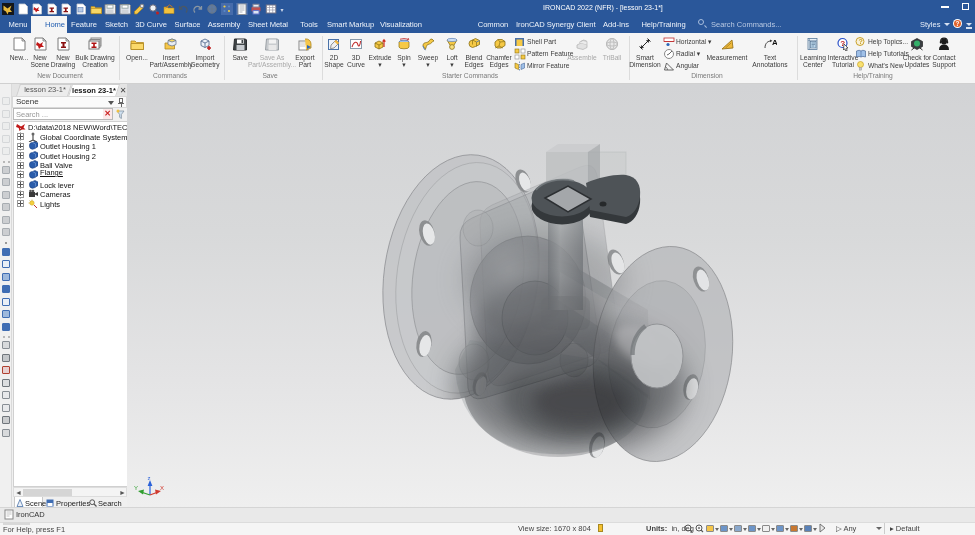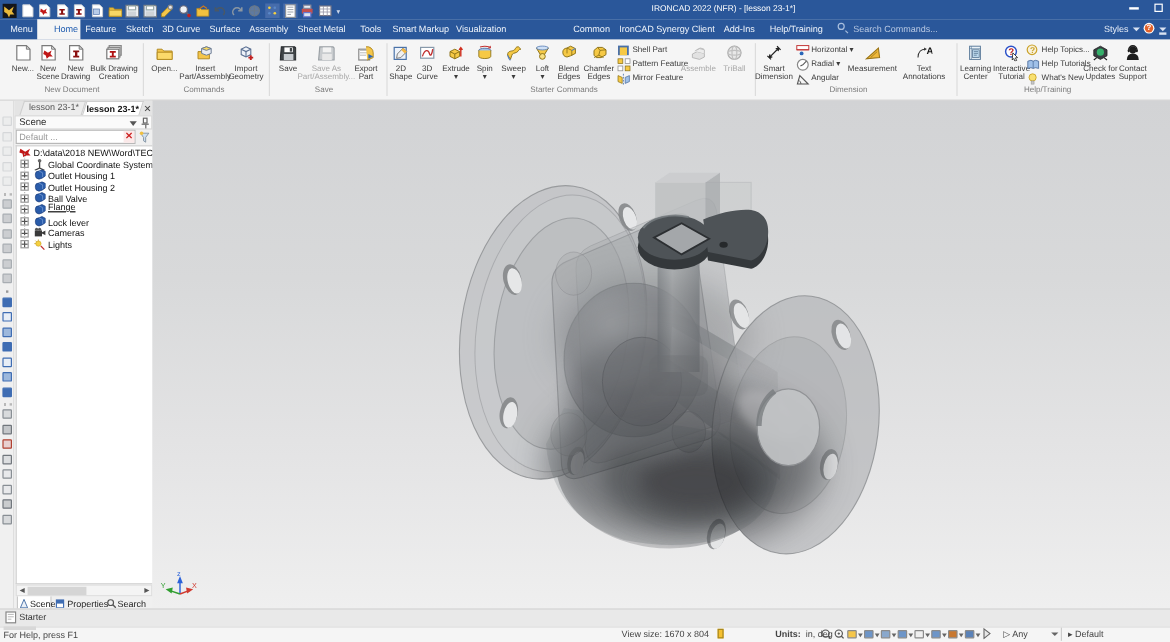--- a/index.html
+++ b/index.html
@@ -422,21 +422,21 @@
 <div class="abs" style="left:70px;top:84px;width:48px;height:13px;background:#fff;border:1px solid #cfcfcf;border-bottom:none;transform:skewX(-18deg);"></div>
 <div class="abs" style="left:70px;top:84px;width:48px;height:13px;line-height:13px;font-size:7.5px;color:#111;font-weight:bold;text-align:center;">lesson 23-1*</div>
 <div class="abs" style="left:119px;top:85px;width:8px;height:11px;line-height:11px;font-size:8px;color:#444;text-align:center;">✕</div>
 <div class="abs" style="left:12px;top:96px;width:115px;height:12px;background:#fafafa;border:1px solid #d8d8d8;"></div>
 <div class="abs" style="left:16px;top:97px;font-size:8px;color:#333;">Scene</div>
 <div class="abs" style="left:108px;top:101px;width:0;height:0;border-left:3px solid transparent;border-right:3px solid transparent;border-top:4px solid #555;"></div>
 <div class="abs" style="left:119px;top:98px;width:4px;height:5px;border:1px solid #666;"></div>
     <div class="abs" style="left:118px;top:103px;width:6px;height:1px;background:#666;"></div>
     <div class="abs" style="left:120.5px;top:104px;width:1px;height:2.5px;background:#666;"></div>
 <div class="abs" style="left:13px;top:108px;width:100px;height:12px;background:#fff;border:1px solid #b8b8b8;"></div>
-<div class="abs" style="left:16px;top:110px;font-size:7.5px;color:#999;">Default ...</div>
+<div class="abs" style="left:16px;top:110px;font-size:7.5px;color:#999;">Search ...</div>
 <div class="abs" style="left:103px;top:109px;width:9px;height:10px;background:#fbe9e9;color:#cc2222;font-size:8px;line-height:10px;text-align:center;font-weight:bold;">✕</div>
 <svg class="abs" style="left:115px;top:109px;" width="11" height="11" viewBox="0 0 11 11">
       <path d="M2 2 l7 0 -2.6 3.5 0 4 -1.8 -1.2 0 -2.8 z" fill="#cfe0f0" stroke="#7a8a9a" stroke-width="0.7"></path>
       <circle cx="3" cy="2" r="1.5" fill="#f0c040"></circle>
     </svg>
 <div class="abs" style="left:13px;top:121px;width:114px;height:366px;background:#fff;border:1px solid #d0d0d0;border-right:none;"></div>
 <svg class="abs" style="left:16px;top:122px;" width="11" height="9" viewBox="0 0 11 9">
       <path d="M1 2 l4 2.5 4 -2.5 -1.5 3.5 2 2 -3.5 0 -2.5 1.5 -0.8 -3 -2.7 -1 z" fill="#c01818"></path>
     </svg>
 <div class="abs" style="left:28px;top:123px;font-size:7.5px;color:#111;white-space:nowrap;">D:\data\2018 NEW\Word\TECH-NET</div>
@@ -657,21 +657,21 @@
 </g>
 <text x="147.5" y="480" font-size="6" fill="#2b62d9" font-family="Liberation Sans">z</text>
 <text x="134" y="490" font-size="6" fill="#2f9e2f" font-family="Liberation Sans">Y</text>
 <text x="160" y="490" font-size="6" fill="#d03a2f" font-family="Liberation Sans">X</text>
     </svg>
 <div class="abs" id="starter"></div>
 <svg class="abs" style="left:4px;top:509px;" width="10" height="11" viewBox="0 0 10 11">
       <rect x="1" y="1" width="8" height="9" fill="#fff" stroke="#888"></rect>
       <path d="M2.5 3 l5 0 M2.5 5 l5 0 M2.5 7 l3 0" stroke="#aaa" stroke-width="0.7"></path>
     </svg>
-<div class="abs" style="left:16px;top:510px;font-size:7.5px;color:#333;">Starter</div>
+<div class="abs" style="left:16px;top:510px;font-size:7.5px;color:#333;">IronCAD</div>
 <div class="abs" id="status"></div>
 <div class="abs" style="left:3px;top:522px;width:27px;height:3px;background:#d8d8d8;"></div>
 <div class="sitem" style="left:3px;top:525px;">For Help, press F1</div>
 <div class="sitem" style="left:518px;">View size: 1670 x  804</div>
 <div class="abs" style="left:598px;top:524px;width:5px;height:8px;background:#f5c030;border:1px solid #a88820;"></div>
 <div class="sitem" style="left:610px;padding-left:36px;"><b>Units:</b>&nbsp; in, deg</div>
 <svg class="abs" style="left:684px;top:524px;" width="9" height="9" viewBox="0 0 9 9">
       <circle cx="4" cy="4" r="3" fill="none" stroke="#555" stroke-width="1"></circle>
       <path d="M6 6 l2 2" stroke="#555" stroke-width="1.1"></path>
     </svg>

